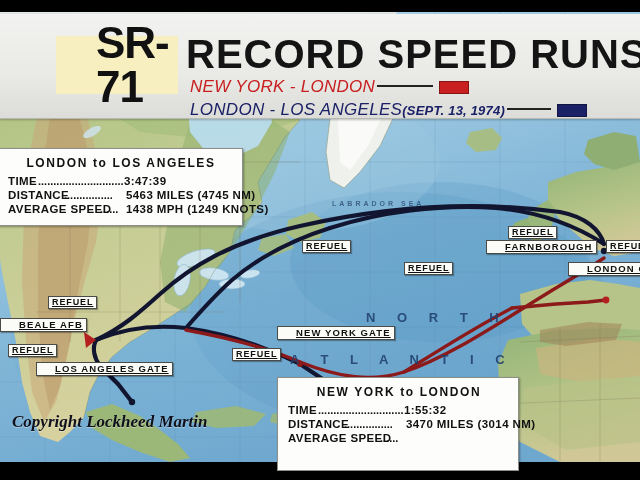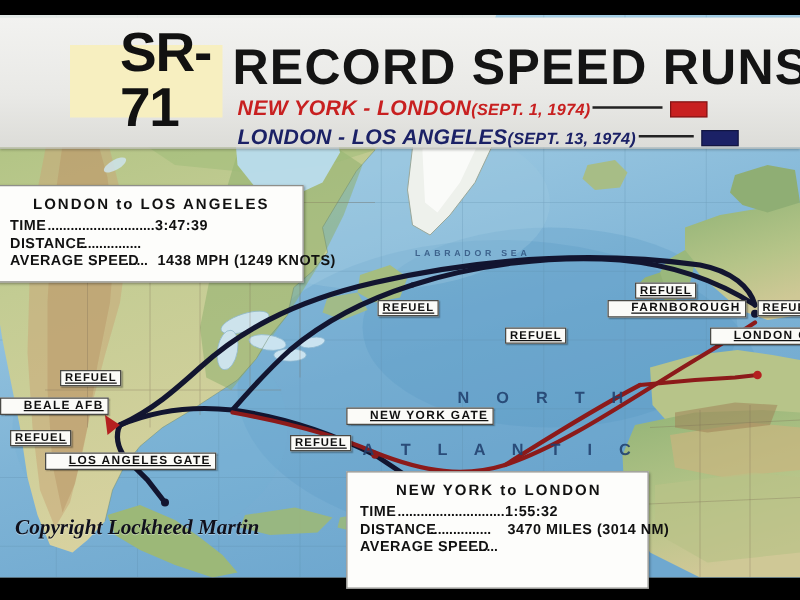--- a/index.html
+++ b/index.html
@@ -21,21 +21,21 @@
      background:#f7efc0;display:flex;align-items:center;justify-content:center;}
   #sr71-badge span{font-family:"Liberation Sans",sans-serif;font-weight:bold;
      font-size:44px;letter-spacing:-1px;color:#111;line-height:1;margin-left:40px;}
 
   #main-title{position:absolute;left:186px;top:20px;font-weight:bold;font-size:40px;
      letter-spacing:1px;color:#141414;white-space:nowrap;line-height:1;}
 
   .legend-row{position:absolute;left:190px;display:flex;align-items:center;white-space:nowrap;}
   #legend-row-1{top:63px;}
   #legend-row-2{top:86px;}
-  .legend-text{font-weight:bold;font-style:italic;font-size:17px;letter-spacing:.3px;}
+  .legend-text{font-weight:normal;font-style:italic;font-size:17px;letter-spacing:.3px;}
   .legend-date{font-weight:bold;font-style:italic;font-size:13px;letter-spacing:.2px;}
   #legend-row-1 .legend-text,#legend-row-1 .legend-date{color:#c82020;}
   #legend-row-2 .legend-text,#legend-row-2 .legend-date{color:#1b2166;}
   .legend-rule{display:inline-block;height:0;border-bottom:2px solid #222;margin:0 6px 3px 2px;}
   #legend-row-1 .legend-rule{width:56px;}
   #legend-row-2 .legend-rule{width:44px;}
   .legend-swatch{display:inline-block;width:28px;height:11px;border:1px solid rgba(0,0,0,.35);}
 
   
   .info-box{position:absolute;background:#fdfdfb;border:1px solid #8f8f8a;
@@ -242,20 +242,21 @@
 
     <div class="info-line">
       <span class="info-label lbl-w1">TIME</span>
       <span class="info-dots dots-w1">..............................</span>
       <span class="info-val">3:47:39</span>
     </div>
 
     <div class="info-line">
       <span class="info-label lbl-w2">DISTANCE</span>
       <span class="info-dots dots-w2">................</span>
+      <span class="info-val">5463 MILES (4745 NM)</span>
     </div>
 
     <div class="info-line">
       <span class="info-label lbl-w3">AVERAGE SPEED</span>
       <span class="info-dots dots-w3">......</span>
       <span class="info-val">1438 MPH (1249 KNOTS)</span>
     </div>
   </div>
 
   <div class="info-box" id="info-nyl">
@@ -282,21 +283,20 @@
   <div id="header-panel">
 
     <div id="sr71-badge">
       <span>SR-71</span>
     </div>
 
     <div id="main-title">RECORD SPEED RUNS</div>
 
     <div class="legend-row" id="legend-row-1">
       <span class="legend-text">NEW YORK - LONDON</span>
-      <span class="legend-date">(SEPT. 1, 1974)</span>
       <span class="legend-rule"></span>
       <span class="legend-swatch" style="background:#c82020;"></span>
     </div>
 
     <div class="legend-row" id="legend-row-2">
       <span class="legend-text">LONDON - LOS ANGELES</span>
       <span class="legend-date">(SEPT. 13, 1974)</span>
       <span class="legend-rule"></span>
       <span class="legend-swatch" style="background:#1b2166;"></span>
     </div>

